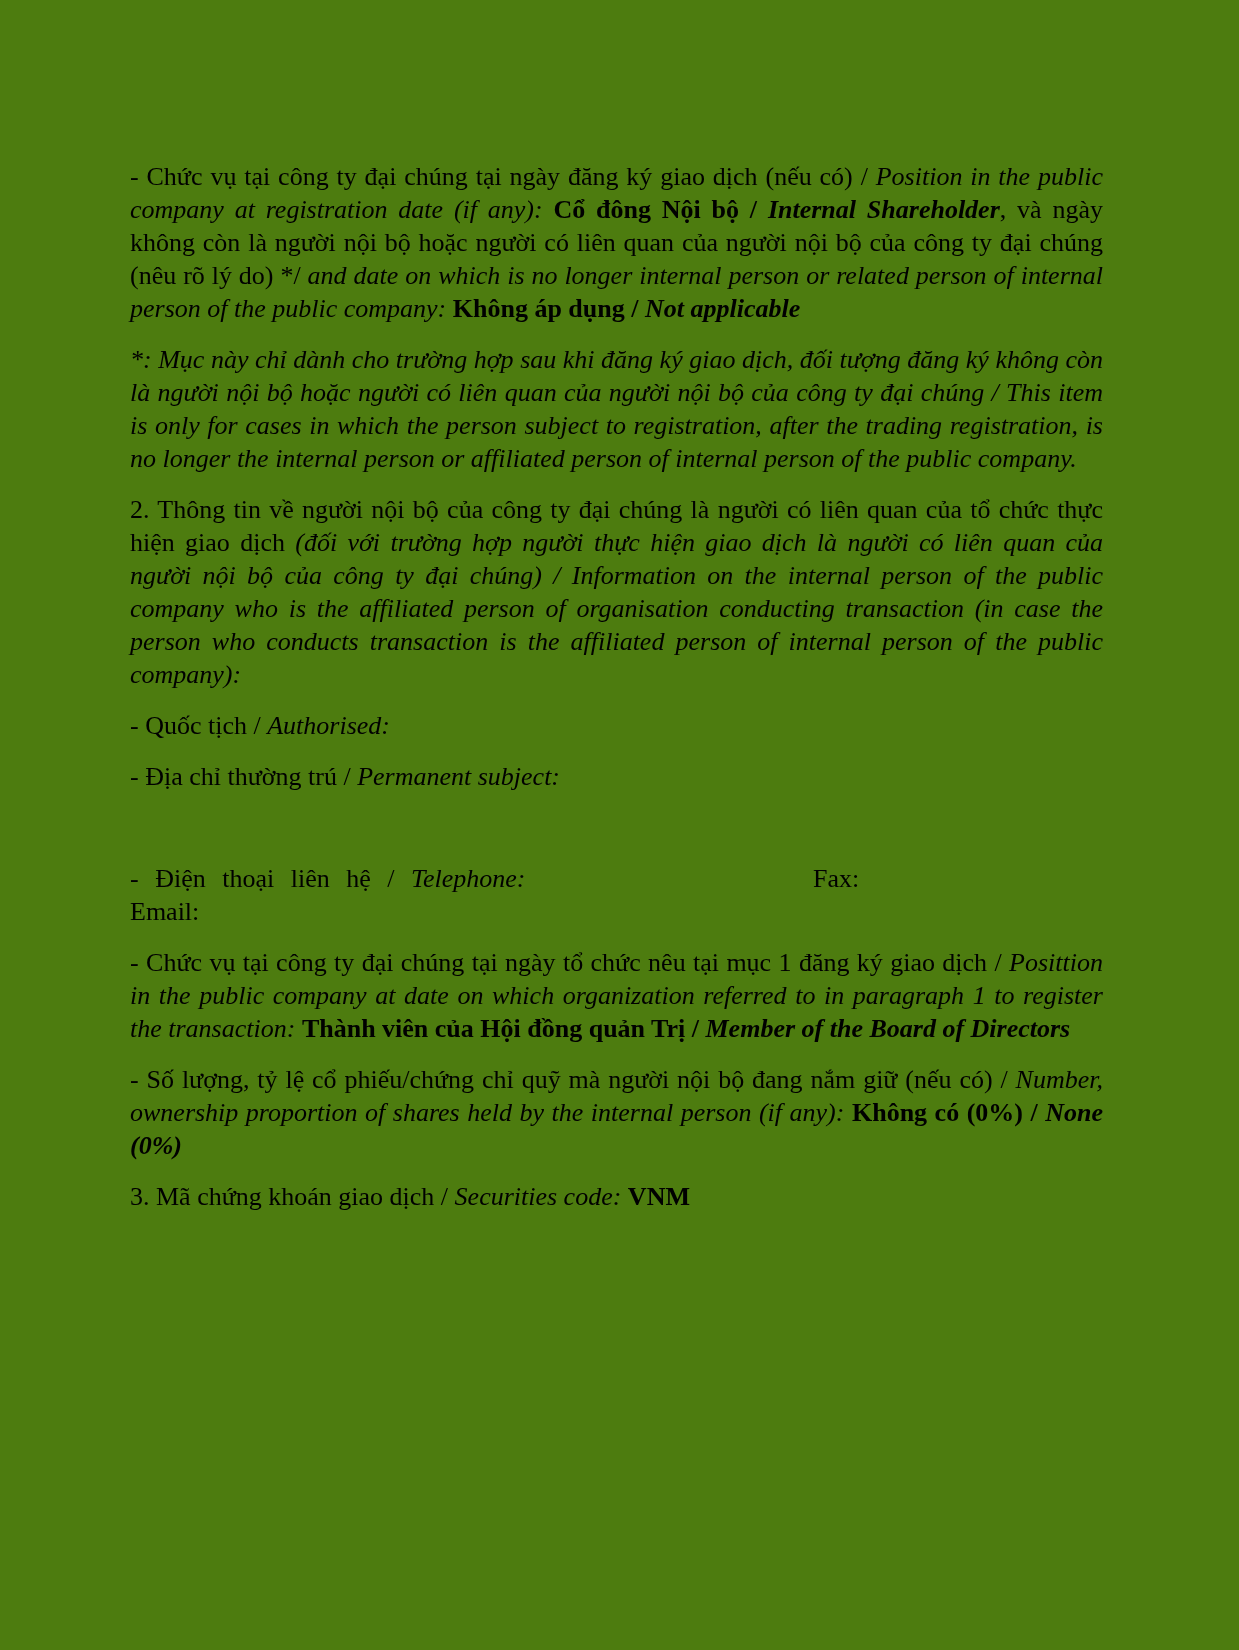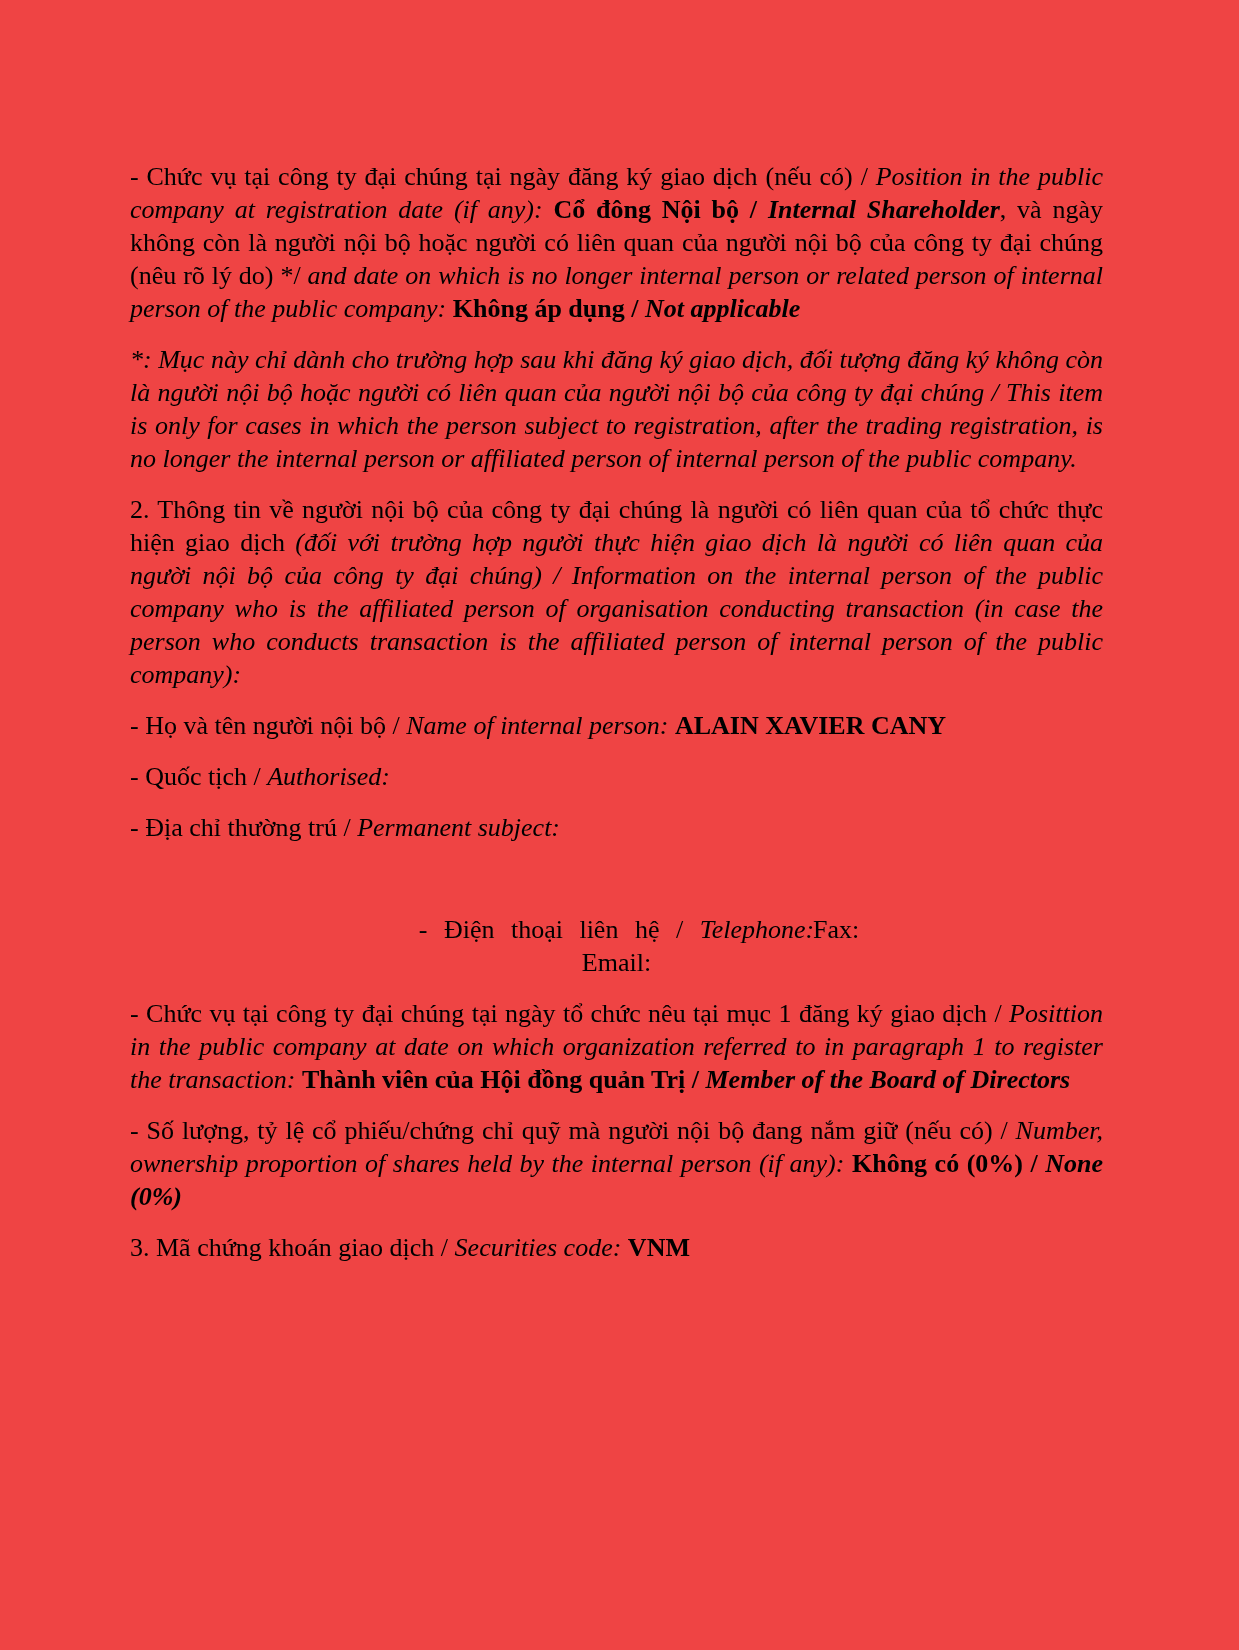--- a/index.html
+++ b/index.html
@@ -4,21 +4,21 @@
 <style>
   html, body {
     margin: 0;
     padding: 0;
     background: #ffffff;
   }
   .page {
     position: relative;
     width: 1239px;
     height: 1650px;
-    background: #ef4444;
+    background: #4d7c0f;
     box-sizing: border-box;
     padding: 160px 136px 0 130px;
     overflow: hidden;
   }
   .para {
     margin: 0 0 18px 0;
     font-family: "Liberation Serif", serif;
     font-size: 26px;
     line-height: 33px;
     color: #000000;
@@ -29,21 +29,21 @@
   }
   .it { font-style: italic; }
   .bd { font-weight: bold; }
   .bi { font-weight: bold; font-style: italic; }
   .spacer {
     height: 33px;
     margin: 0 0 18px 0;
   }
   .contact {
     position: relative;
-    text-align: center;
+    text-align: left;
   }
   .contact .stretch {
     word-spacing: 10px;
   }
   .contact .fax {
     position: absolute;
     left: 683px;
     top: 0;
   }
 </style>
@@ -51,21 +51,20 @@
 <body>
 
 <div class="page">
 
   <p class="para"><span>- Chức vụ tại công ty đại chúng tại ngày đăng ký giao dịch (nếu có) / </span><span class="it">Position in the public company at registration date (if any): </span><span class="bd">Cổ đông Nội bộ / </span><span class="bi">Internal Shareholder</span><span>, và ngày không còn là người nội bộ hoặc người có liên quan của người nội bộ của công ty đại chúng (nêu rõ lý do) */ </span><span class="it">and date on which is no longer internal person or related person of internal person of the public company: </span><span class="bd">Không áp dụng / </span><span class="bi">Not applicable</span></p>
 
   <p class="para it"><span>*: Mục này chỉ dành cho trường hợp sau khi đăng ký giao dịch, đối tượng đăng ký không còn là người nội bộ hoặc người có liên quan của người nội bộ của công ty đại chúng / This item is only for cases in which the person subject to registration, after the trading registration, is no longer the internal person or affiliated person of internal person of the public company.</span></p>
 
   <p class="para"><span>2. Thông tin về người nội bộ của công ty đại chúng là người có liên quan của tổ chức thực hiện giao dịch </span><span class="it">(đối với trường hợp người thực hiện giao dịch là người có liên quan của người nội bộ của công ty đại chúng) / Information on the internal person of the public company who is the affiliated person of organisation conducting transaction (in case the person who conducts transaction is the affiliated person of internal person of the public company):</span></p>
 
-  <p class="para single"><span>- Họ và tên người nội bộ / </span><span class="it">Name of internal person: </span><span class="bd">ALAIN XAVIER CANY</span></p>
 
   <p class="para single"><span>- Quốc tịch / </span><span class="it">Authorised:</span></p>
 
 
   <p class="para single"><span>- Địa chỉ thường trú / </span><span class="it">Permanent subject:</span></p>
 
   <div class="spacer"></div>
 
   <p class="para contact"><span class="stretch">- Điện thoại liên hệ / </span><span class="it stretch">Telephone:</span><span class="fax">Fax:</span><br><span>Email:</span></p>
 

